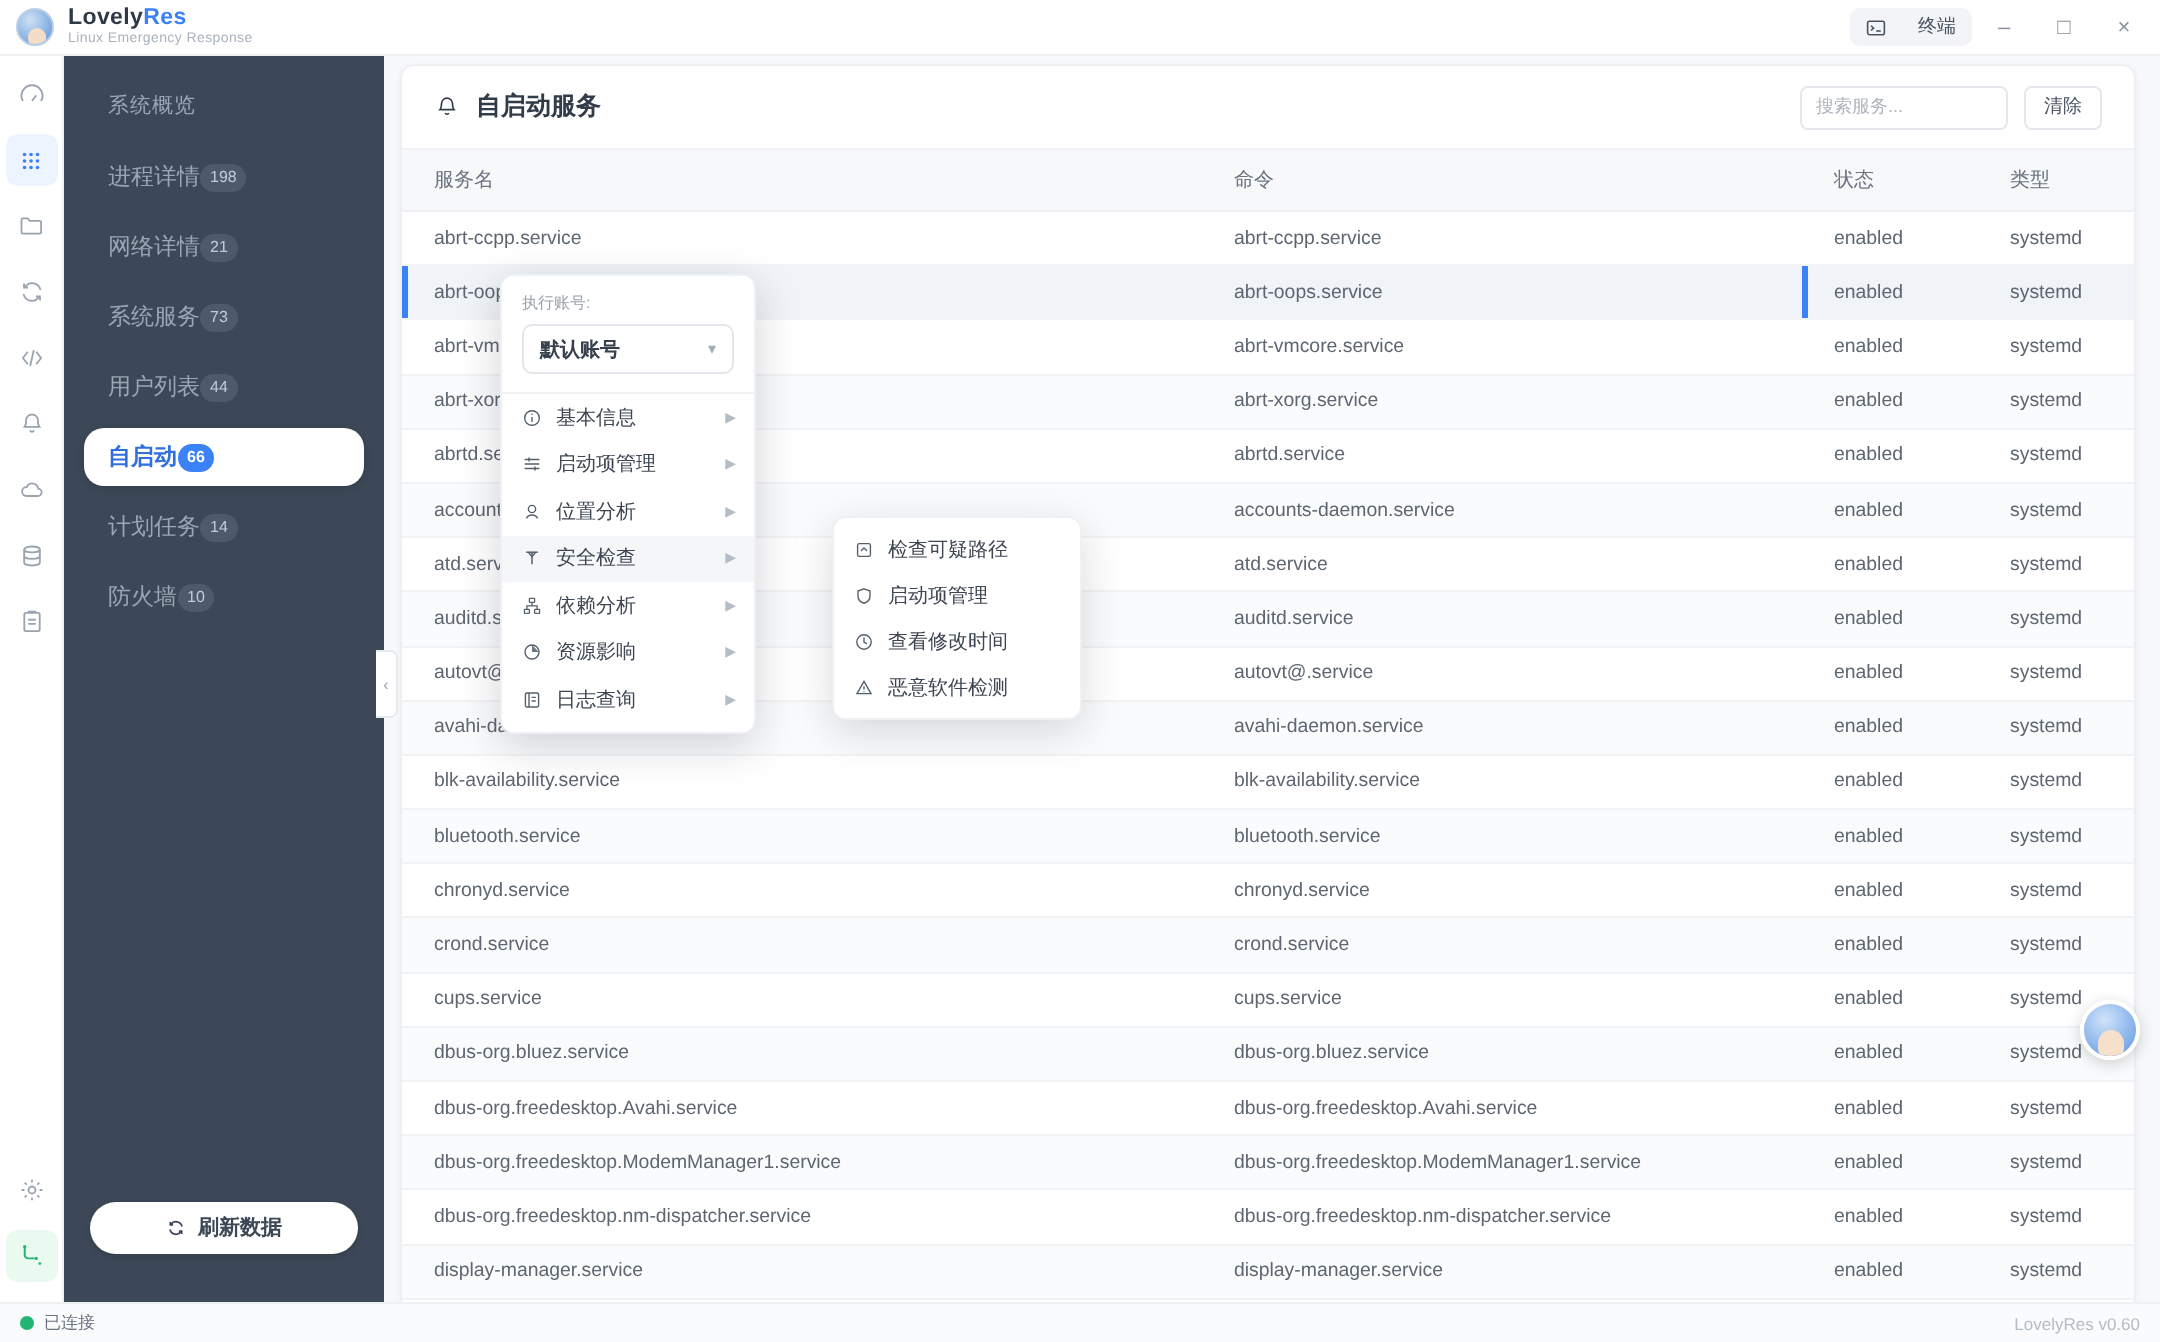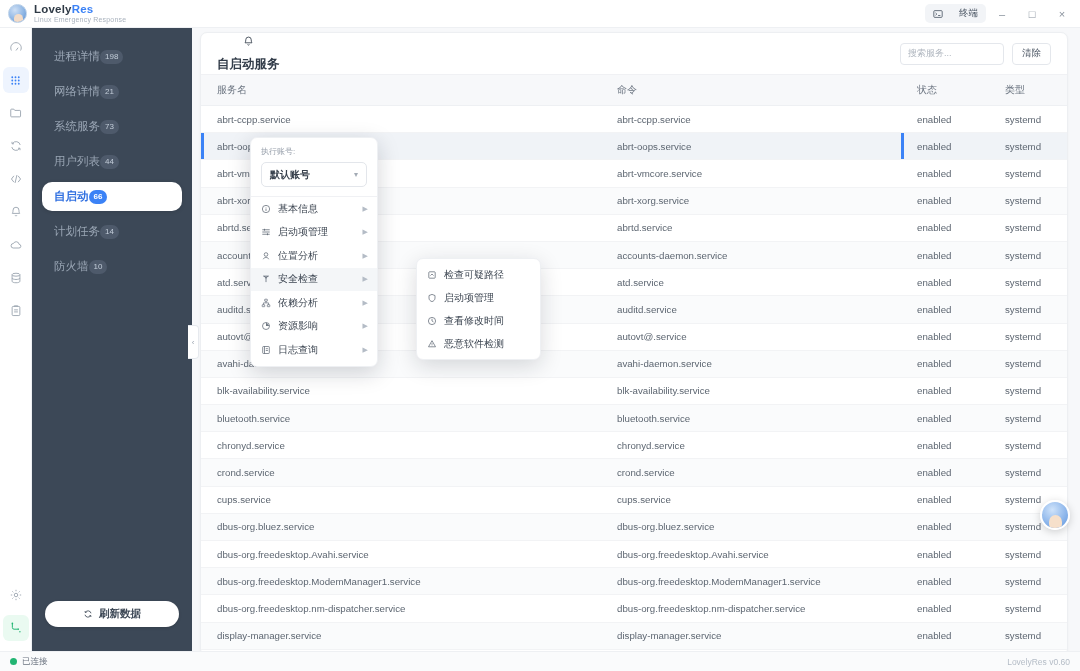--- a/index.html
+++ b/index.html
@@ -103,21 +103,21 @@
   
   .main {
     position: absolute; left: 200px; top: 32px; width: 868px; height: 624px;
     background: #ffffff; border: 1px solid #edeff2; border-radius: 7px;
     box-shadow: 0 1px 3px rgba(16,24,40,.04); overflow: hidden;
   }
   .panel-head {
     height: 42px; display: flex; align-items: center; padding: 0 16px;
     border-bottom: 1px solid #f0f1f4;
   }
-  .panel-title { display: flex; align-items: center; gap: 8px; font-size: 12.5px; font-weight: 700; color: #323c49; flex-direction: column; }
+  .panel-title { display: flex; align-items: center; gap: 8px; font-size: 12.5px; font-weight: 700; color: #323c49; }
   .panel-actions { margin-left: auto; display: flex; align-items: center; gap: 8px; }
   .search-box {
     width: 104px; height: 22px; border: 1px solid #e4e7ec; border-radius: 4px;
     display: flex; align-items: center; padding: 0 7px; font-size: 9px; color: #aeb5be;
   }
   .clear-btn {
     height: 22px; border: 1px solid #e4e7ec; border-radius: 4px; padding: 0 9px;
     display: flex; align-items: center; font-size: 9.5px; color: #4b5563; background: #fff;
   }
 
@@ -302,20 +302,21 @@
       <svg width="14" height="14" viewBox="0 0 20 20" fill="none" stroke="currentColor" stroke-width="1.4">
         <path d="M4.8 4.2v5.1a2.4 2.4 0 0 0 2.4 2.4h4.6"></path>
         <circle cx="4.8" cy="3.4" r="1.2" fill="currentColor" stroke="none"></circle>
         <circle cx="13" cy="11.7" r="1.2" fill="currentColor" stroke="none"></circle>
         <circle cx="15.6" cy="15.4" r="1" fill="currentColor" stroke="none"></circle>
       </svg>
     </div>
   </div>
 
   <div class="sidebar">
+    <div class="side-title">系统概览</div>
     <div class="side-nav">
       <div class="side-item">
         <span>进程详情</span>
         <span class="side-badge">198</span>
       </div>
       <div class="side-item">
         <span>网络详情</span>
         <span class="side-badge">21</span>
       </div>
       <div class="side-item">

